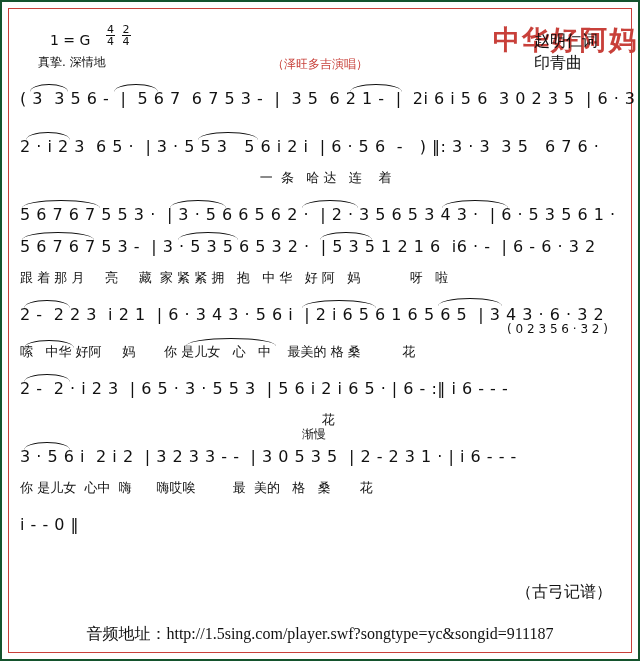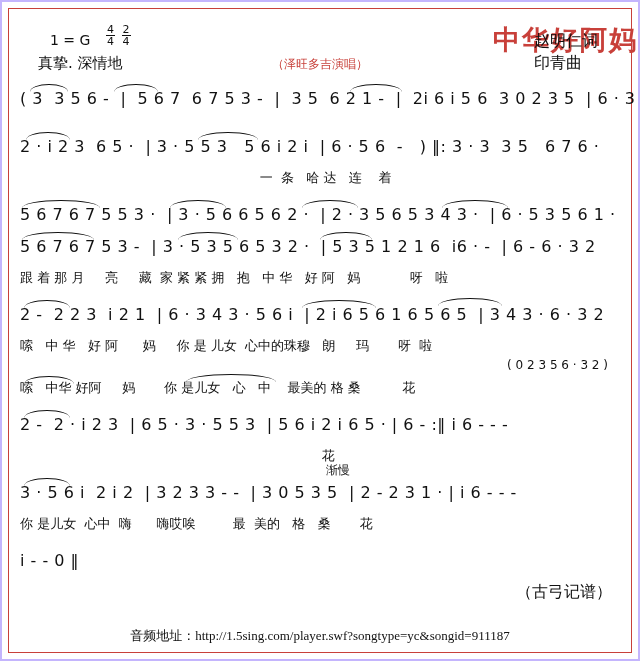--- a/index.html
+++ b/index.html
@@ -11,21 +11,21 @@
     height: 661px;
     background: #ffffff;
     font-family: "Liberation Serif", serif;
     position: relative;
     overflow: hidden;
   }
   .sheet {
     position: relative;
     width: 640px;
     height: 661px;
-    border: 2px solid #c4b5fd;
+    border: 2px solid #14532d;
     box-sizing: border-box;
     background: #fff;
   }
   .inner {
     position: absolute;
     left: 6px;
     top: 6px;
     right: 6px;
     bottom: 6px;
     border: 1px solid #c8403a;
@@ -69,21 +69,21 @@
     color: #111;
     font-family: "DejaVu Sans", sans-serif;
     line-height: 1;
   }
   .meter .frac { display: inline-block; text-align: center; margin-right: 3px; }
   .meter .num { display: block; border-bottom: 1px solid #111; padding: 0 1px;}
   .meter .den { display: block; padding: 0 1px;}
   .tempo-mark {
     position: absolute;
     left: 36px; top: 40px;
-    font-size: 15px;
+    font-size: 12px;
     color: #111;
     font-family: "DejaVu Sans", sans-serif;
   }
   .credits {
     position: absolute;
     right: 40px; top: 16px;
     text-align: left;
     font-size: 16px;
     color: #111;
     font-family: "DejaVu Sans", sans-serif;
@@ -139,21 +139,21 @@
     bottom: 56px;
     font-size: 16px;
     font-family: "DejaVu Sans", sans-serif;
     color: #111;
   }
   .audio-url {
     position: absolute;
     left: 0; right: 0;
     bottom: 14px;
     text-align: center;
-    font-size: 13px;
+    font-size: 16px;
     font-family: "DejaVu Sans", sans-serif;
     color: #111;
   }
   .audio-url .label { font-family: "DejaVu Sans", sans-serif; }
   .audio-url .url { font-family: "Liberation Serif", serif; }
 
   .tempo-inline {
     position: absolute;
     font-size: 12px;
     font-family: "DejaVu Sans", sans-serif;
@@ -224,21 +224,20 @@
       <div class="lyrics">跟 着 那 月     亮     藏  家 紧 紧 拥   抱   中 华   好 阿   妈            呀   啦</div>
     </div>
 
     <div class="spacer"></div>
 
     <div class="system">
       <div class="notes">2 -  2 2 3  i 2 1  | 6 · 3 4 3 · 5 6 i  | 2 i 6 5 6 1 6 5 6 5  | 3 4 3 · 6 · 3 2</div>
       <div class="slur" style="left:22px; top:-2px; width:46px;"></div>
       <div class="slur" style="left:300px; top:-2px; width:74px;"></div>
       <div class="slur" style="left:436px; top:-4px; width:64px;"></div>
-      <div class="lyrics">嗦   中 华   好 阿      妈     你 是 儿女  心中的珠穆   朗     玛       呀  啦</div>
     </div>
 
     <div class="spacer"></div>
 
     <div class="system">
       <div class="tempo-inline" style="right:30px; top:-20px;text-align:right;">( 0 2 3 5  6 · 3 2 )</div>
       <div class="slur" style="left:22px; top:-2px; width:50px;"></div>
       <div class="slur" style="left:184px; top:-4px; width:90px;"></div>
       <div class="lyrics">嗦   中华 好阿     妈       你 是儿女   心   中    最美的 格 桑          花</div>
     </div>
@@ -247,21 +246,21 @@
 
     <div class="system">
       <div class="notes">2 -  2 · i 2 3  | 6 5 · 3 · 5 5 3  | 5 6 i 2 i 6 5 · | 6 - :‖ i 6 - - -</div>
       <div class="slur" style="left:22px; top:-2px; width:46px;"></div>
       <div class="lyrics">                                                                         花</div>
     </div>
 
     <div class="spacer"></div>
 
     <div class="system">
-      <div class="tempo-inline" style="left:300px; top:-18px;margin-left:24px;">渐慢</div>
+      <div class="tempo-inline" style="left:300px; top:-18px;">渐慢</div>
       <div class="notes">3 · 5 6 i  2 i 2  | 3 2 3 3 - -  | 3 0 5 3 5  | 2 - 2 3 1 · | i 6 - - -</div>
       <div class="slur" style="left:22px; top:-2px; width:46px;"></div>
       <div class="lyrics">你 是儿女  心中  嗨      嗨哎唉         最  美的   格   桑       花</div>
     </div>
 
     <div class="spacer"></div>
 
     <div class="system">
       <div class="notes">i - - 0 ‖</div>
       <div class="lyrics empty"></div>

